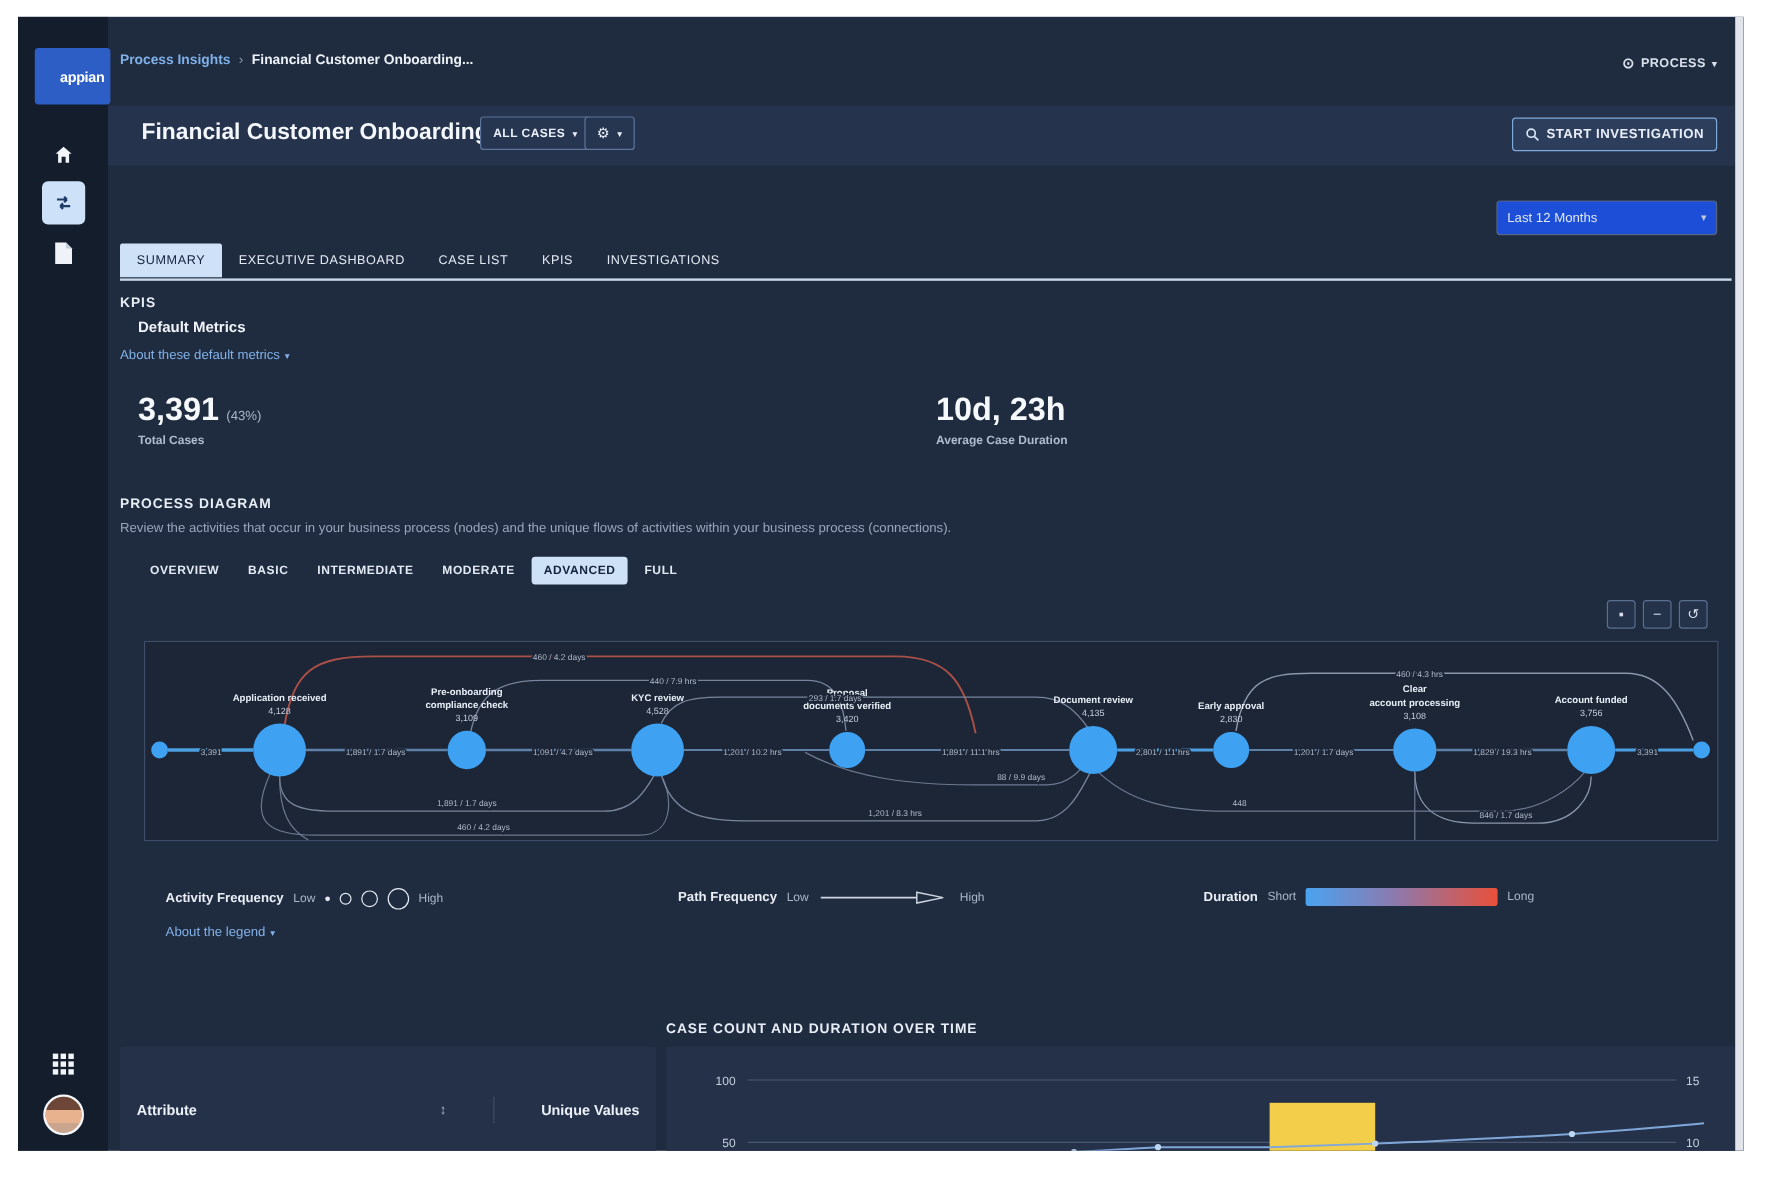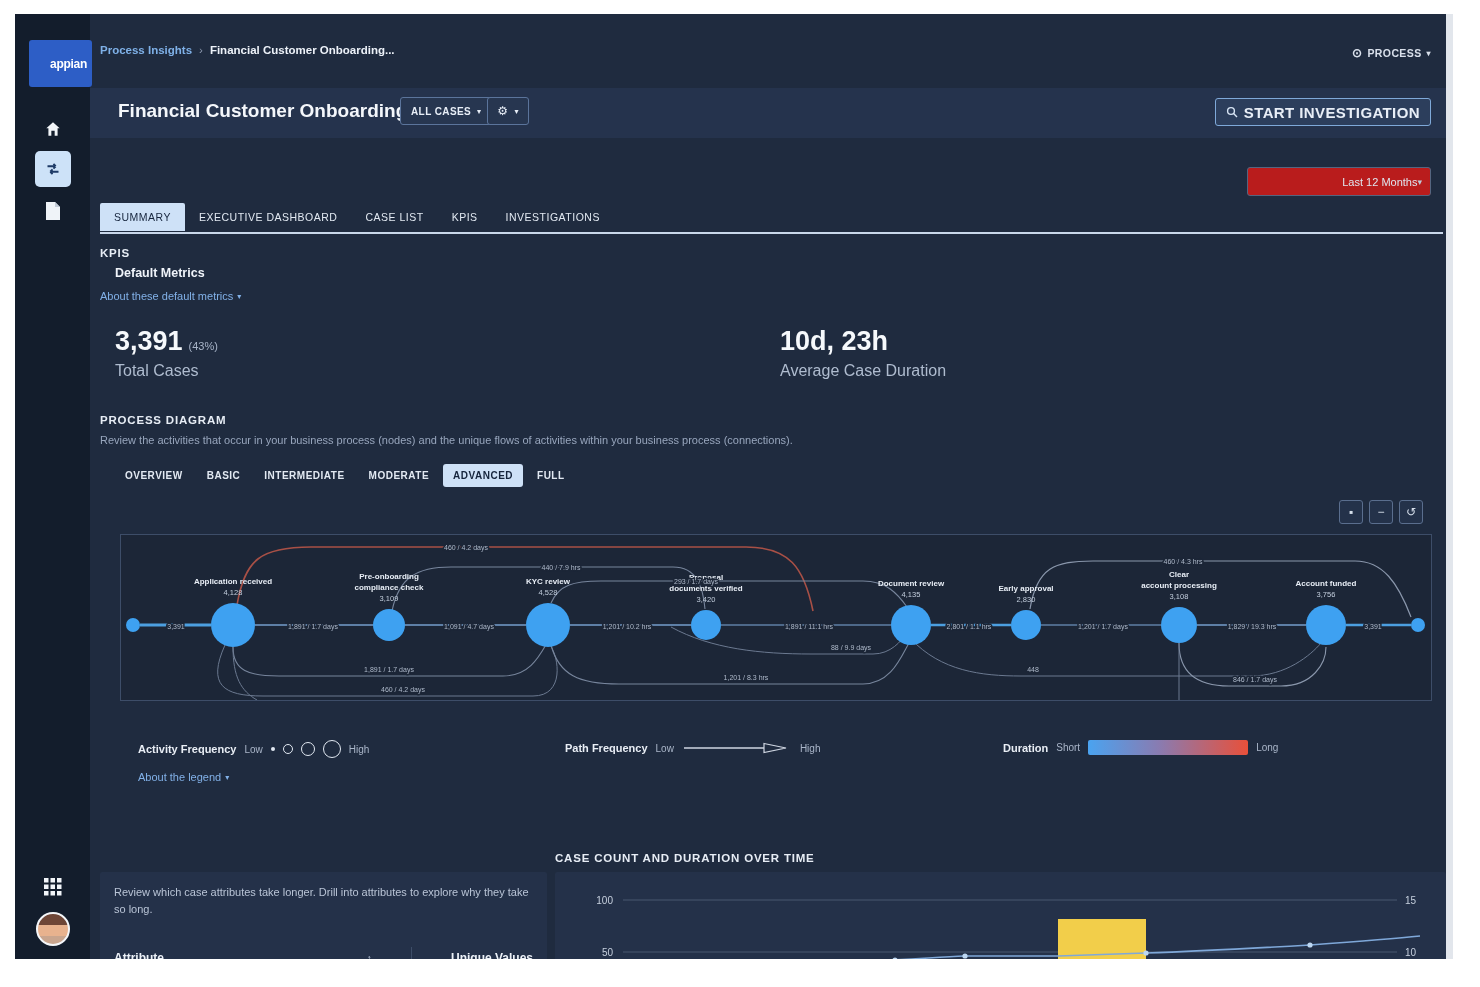--- a/index.html
+++ b/index.html
@@ -25,41 +25,41 @@
   .breadcrumb a{color:#7FB1E8;text-decoration:none;}
   .crumb-sep{color:#8C99AE;font-weight:normal;}
   .crumb-cur{color:#EDF2F9;}
   .process-menu{position:absolute;right:16px;top:31px;color:#D9E0EB;font-size:10.5px;font-weight:bold;
         background:none;border:none;display:flex;gap:5px;align-items:center;cursor:pointer;letter-spacing:.4px;}
   .hdr-band{position:absolute;left:75px;right:7px;top:74px;height:50px;background:#25334D;}
   .page-title{position:absolute;left:103px;top:86px;font-size:19px;font-weight:bold;color:#F4F7FB;}
   .btn{display:inline-flex;align-items:center;gap:6px;background:#273650;border:1px solid #5B749B;border-radius:3px;
        color:#E8EEF7;font-size:10px;font-weight:bold;letter-spacing:.4px;padding:0 10px;height:28px;cursor:pointer;
        font-family:inherit;}
-  .btn.primary{border-color:#7FA9D9;background:#2C3E5C;font-size:15px;}
+  .btn.primary{border-color:#7FA9D9;background:#2C3E5C;font-size:11px;}
   .allcases{position:absolute;left:385px;top:83px;}
   .gearbtn{position:absolute;left:472px;top:83px;width:42px;justify-content:center;}
   .startinv{position:absolute;right:22px;top:84px;}
-  .timesel{position:absolute;right:22px;top:153px;width:166px;height:27px;background:#b91c1c;border:1px solid #55657F;
-       border-radius:3px;color:#DFE6EF;font-size:11px;display:flex;align-items:center;justify-content:flex-end;
+  .timesel{position:absolute;right:22px;top:153px;width:166px;height:27px;background:#1d4ed8;border:1px solid #55657F;
+       border-radius:3px;color:#DFE6EF;font-size:11px;display:flex;align-items:center;justify-content:space-between;
        padding:0 8px;cursor:pointer;}
 
   
   .tabs{position:absolute;left:85px;top:189px;display:flex;align-items:flex-end;}
   .tab{color:#E2E9F2;font-size:10.5px;font-weight:normal;letter-spacing:.5px;padding:8px 14px;cursor:pointer;}
   .tab.sel{background:#CEE1F7;color:#15243C;border-radius:2px 2px 0 0;}
   .tabs-underline{position:absolute;left:85px;right:10px;top:218px;height:2px;background:#C9D7EA;}
 
   
   .seclabel{font-size:11.5px;font-weight:bold;letter-spacing:.8px;color:#E7EDF5;}
   .sublabel{font-size:12.5px;font-weight:bold;color:#F0F4FA;}
   .link{font-size:11px;color:#82B1E8;cursor:pointer;display:inline-flex;gap:4px;align-items:center;}
   .kpi-value{font-size:27px;font-weight:bold;color:#F6F9FC;}
   .kpi-annot{font-size:11px;font-weight:normal;color:#A8B4C8;margin-left:6px;}
-  .kpi-cap{font-size:16px;color:#AFBCCF;}
+  .kpi-cap{font-size:10px;color:#AFBCCF;font-weight:bold;}
   .desc{font-size:11px;color:#98A6BD;}
 
   
   .dtabs{position:absolute;left:100px;top:450px;display:flex;gap:4px;align-items:center;}
   .dtab{color:#E2E9F2;font-size:10px;font-weight:bold;letter-spacing:.5px;padding:6px 10px;cursor:pointer;}
   .dtab.sel{background:#CEE1F7;color:#15243C;border-radius:3px;}
   .dg-toolbar{position:absolute;right:30px;top:486px;display:flex;gap:6px;}
   .toolbtn{width:24px;height:24px;border:1px solid #5A6E8E;border-radius:3px;background:#24324A;color:#D5DEEA;
        font-size:12px;display:flex;align-items:center;justify-content:center;cursor:pointer;padding:0;font-family:inherit;}
   .canvas{position:absolute;left:105px;top:520px;width:1310px;height:165px;background:#1C2637;border:1px solid #3D4D68;box-sizing:content-box;}
@@ -320,21 +320,20 @@
 
     <div class="abs link" style="left:123px;top:757px;">
       <span>About the legend</span>
       <span style="font-size:8px;">▾</span>
     </div>
 
     <div class="abs seclabel" style="left:85px;top:838px;margin-top:32px;">CASE ATTRIBUTES</div>
     <div class="abs seclabel" style="left:540px;top:838px;">CASE COUNT AND DURATION OVER TIME</div>
 
     <div class="panel" style="left:85px;top:858px;width:447px;height:130px;padding:12px 14px;box-sizing:border-box;">
-      <div class="desc" style="color:#B9C4D6;line-height:1.5;">Review which case attributes take longer. Drill into attributes to explore why they take so long.</div>
       <div class="tbl-head" style="margin-top:30px;gap:29px;">
         <span>Attribute</span>
         <span style="flex:1;"></span>
         <span style="color:#AFBCCF;font-size:11px;">↕</span>
         <span class="divider-v"></span>
         <span>Unique Values</span>
       </div>
     </div>
 
     <div class="panel" style="left:540px;top:858px;width:891px;height:130px;overflow:hidden;">

